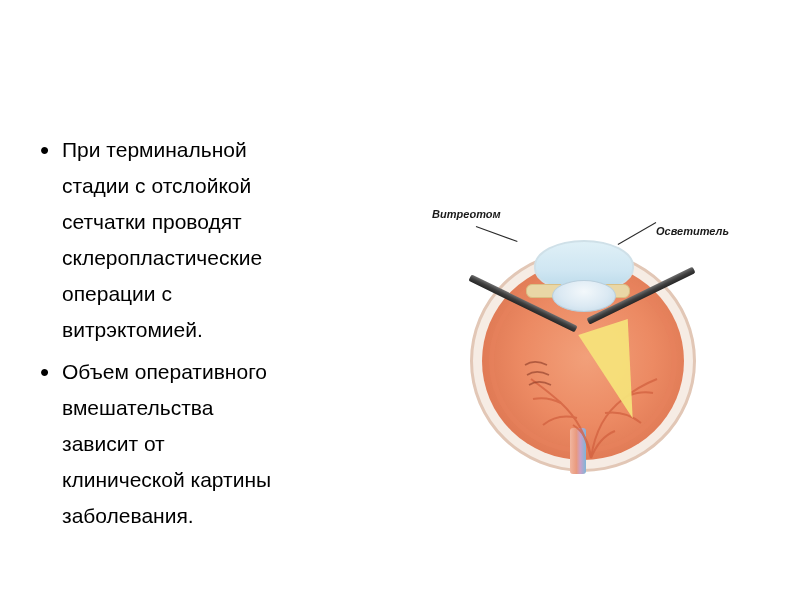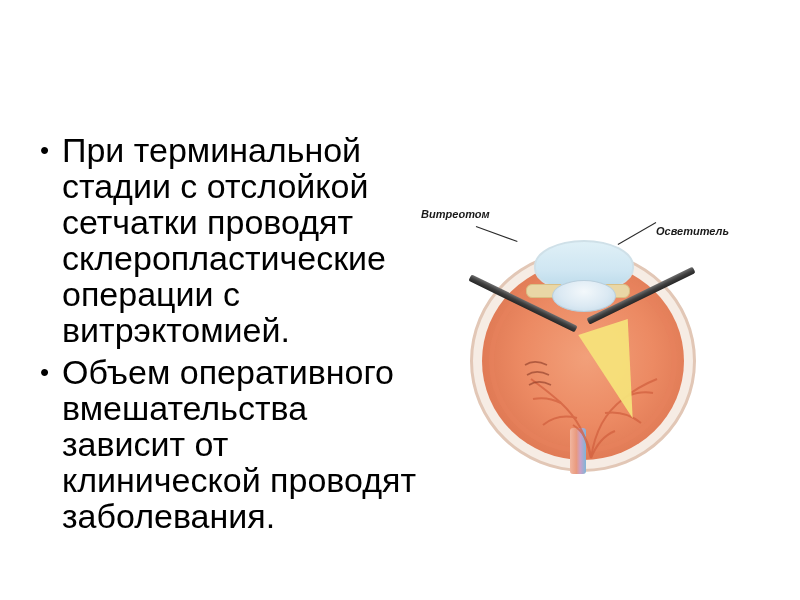--- a/index.html
+++ b/index.html
@@ -45,21 +45,21 @@
   .bullet-dot {
     flex: 0 0 auto;
     width: 22px;
     font-size: 26px;
     line-height: 36px;
     color: #000000;
     text-align: left;
   }
   .bullet-text {
     flex: 1 1 auto;
-    font-size: 34px;
+    font-size: 21px;
     line-height: 36px;
     color: #000000;
     white-space: pre-line;
   }
 
   
   .figure {
     position: absolute;
     left: 420px;
     top: 196px;
@@ -194,21 +194,21 @@
     transform-origin: 0 50%;
   }
   .label {
     position: absolute;
     font-size: 11px;
     font-weight: bold;
     font-style: italic;
     color: #1a1a1a;
     white-space: nowrap;
   }
-  .label-vitreotome { left: 1px; top: 12px; }
+  .label-vitreotome { left: 12px; top: 12px; }
   .label-illuminator { left: 236px; top: 8px; margin-top: 21px; }
   .leader {
     position: absolute;
     height: 1px;
     background: #2a2a2a;
     z-index: 8;
   }
   .leader-left { left: 56px; top: 30px; width: 44px; transform: rotate(20deg); transform-origin: 0 50%; }
   .leader-right { left: 236px; top: 26px; width: 44px; transform: rotate(150deg); transform-origin: 0 50%; }
 </style>
@@ -228,21 +228,21 @@
 склеропластические
 операции с
 витрэктомией.</span>
     </div>
 
     <div class="bullet-row">
       <span class="bullet-dot">•</span>
       <span class="bullet-text">Объем оперативного
 вмешательства
 зависит от
-клинической проводят
+клинической картины
 заболевания.</span>
     </div>
 
   </div>
 
   <div class="figure">
 
     <div class="label label-vitreotome">Витреотом</div>
     <div class="label label-illuminator">Осветитель</div>
 

